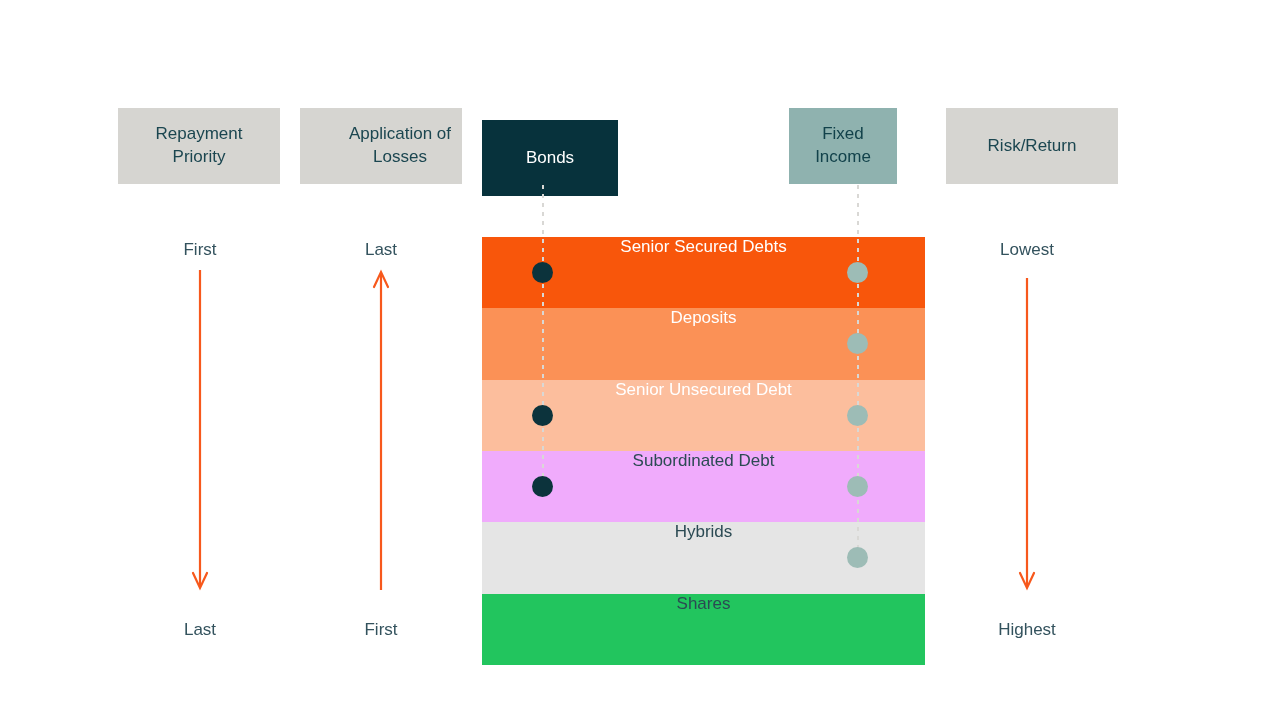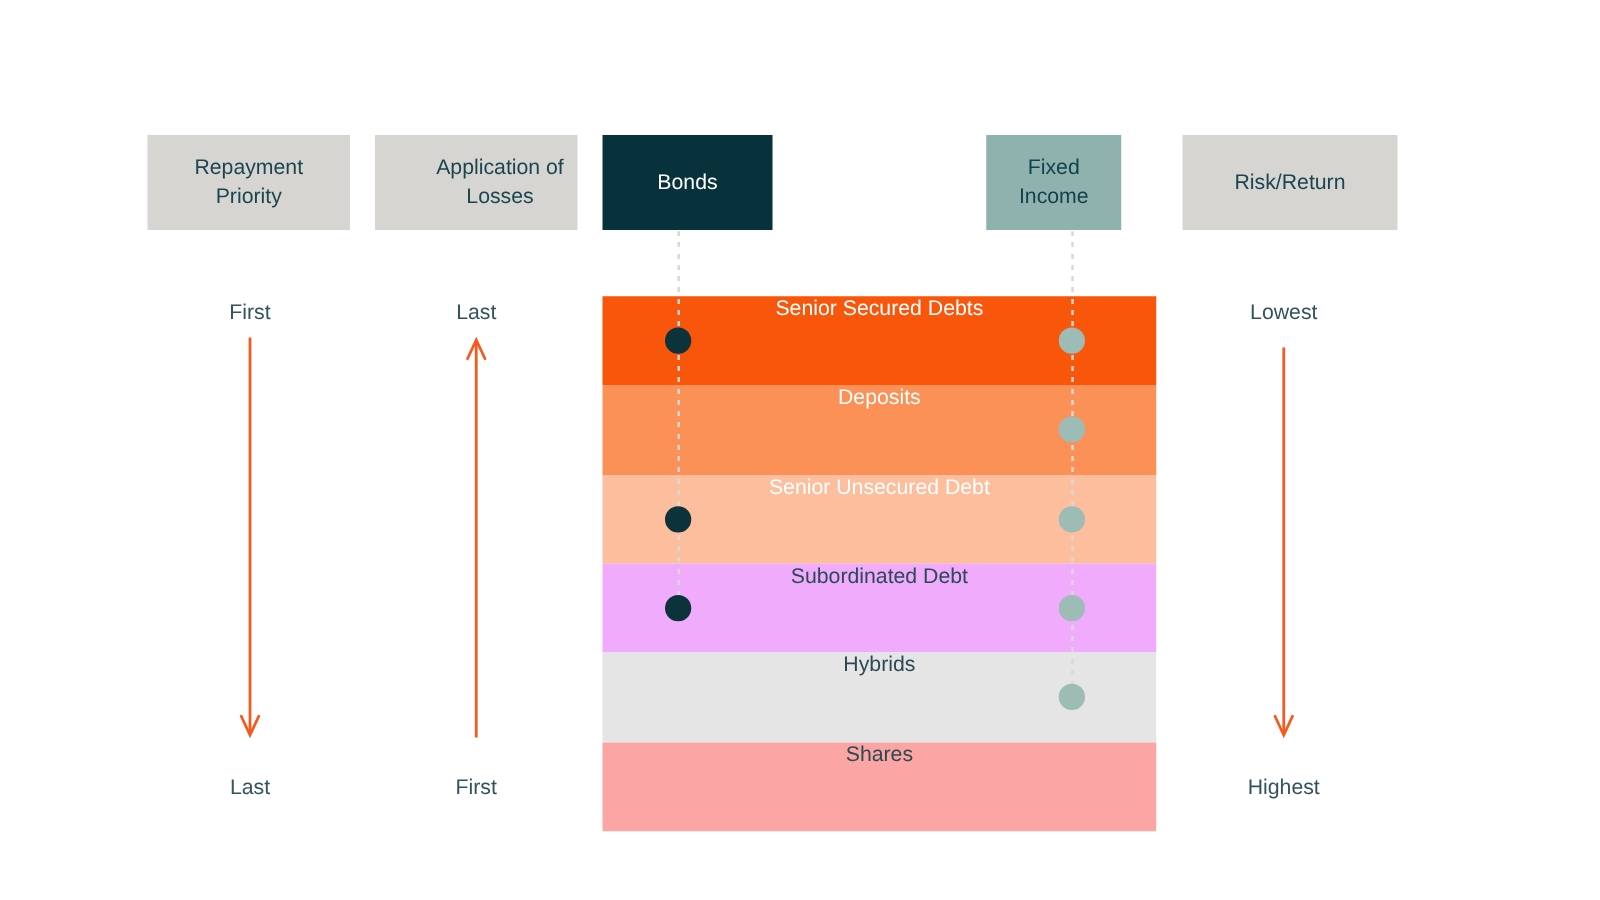--- a/index.html
+++ b/index.html
@@ -51,21 +51,21 @@
 <body>
 
 <div class="stage">
 
   <div class="hbox" style="left: 118px; width: 162px; background: rgb(214, 213, 209); color: rgb(27, 70, 80);">
     <span class="hlabel w120">Repayment Priority</span>
   </div>
   <div class="hbox" style="left: 300px; width: 162px; background: rgb(214, 213, 209); color: rgb(27, 70, 80); justify-content: flex-end;">
     <span class="hlabel w120">Application of Losses</span>
   </div>
-  <div class="hbox" style="left: 482px; width: 136px; background: rgb(7, 50, 60); color: rgb(255, 255, 255);">
+  <div class="hbox" style="left: 482px; width: 136px; background: rgb(7, 50, 60); color: rgb(255, 255, 255); margin-top: 12px;">
     <span class="hlabel">Bonds</span>
   </div>
   <div class="hbox" style="left: 789px; width: 108px; background: rgb(143, 178, 175); color: rgb(18, 66, 75);">
     <span class="hlabel w72">Fixed Income</span>
   </div>
   <div class="hbox" style="left: 946px; width: 172px; background: rgb(214, 213, 209); color: rgb(27, 70, 80);">
     <span class="hlabel">Risk/Return</span>
   </div>
 
   <div class="dash-line" style="left:542px;top:185px;height:292px"></div>
@@ -90,21 +90,21 @@
     <div class="band" style="background: #f0abfc; color: rgb(43, 74, 83);">
       <span class="dot dot-bonds" style="background: rgb(12, 51, 60);"></span>
       <span class="band-label">Subordinated Debt</span>
       <span class="dot dot-fi" style="background: rgb(157, 188, 182);"></span>
     </div>
     <div class="band" style="background: #e5e5e5; color: rgb(43, 74, 83);">
 
       <span class="band-label">Hybrids</span>
       <span class="dot dot-fi" style="background: rgb(157, 188, 182);"></span>
     </div>
-    <div class="band" style="background: #fca5a5; color: rgb(43, 74, 83);">
+    <div class="band" style="background: #22c55e; color: rgb(43, 74, 83);">
 
       <span class="band-label">Shares</span>
 
     </div>
   </div>
 
   <div class="axis-label" style="left:158px;top:240px">First</div>
   <svg class="arrow" style="left:190px;top:268px" width="20" height="324" viewBox="0 0 20 324">
     <line x1="10" y1="2" x2="10" y2="318" stroke-width="2.2" fill="none" stroke="#F7581C"></line>
     <polyline points="3,305 10,320 17,305" stroke-width="2.2" fill="none" stroke-linecap="round" stroke-linejoin="miter" stroke="#F7581C"></polyline>

